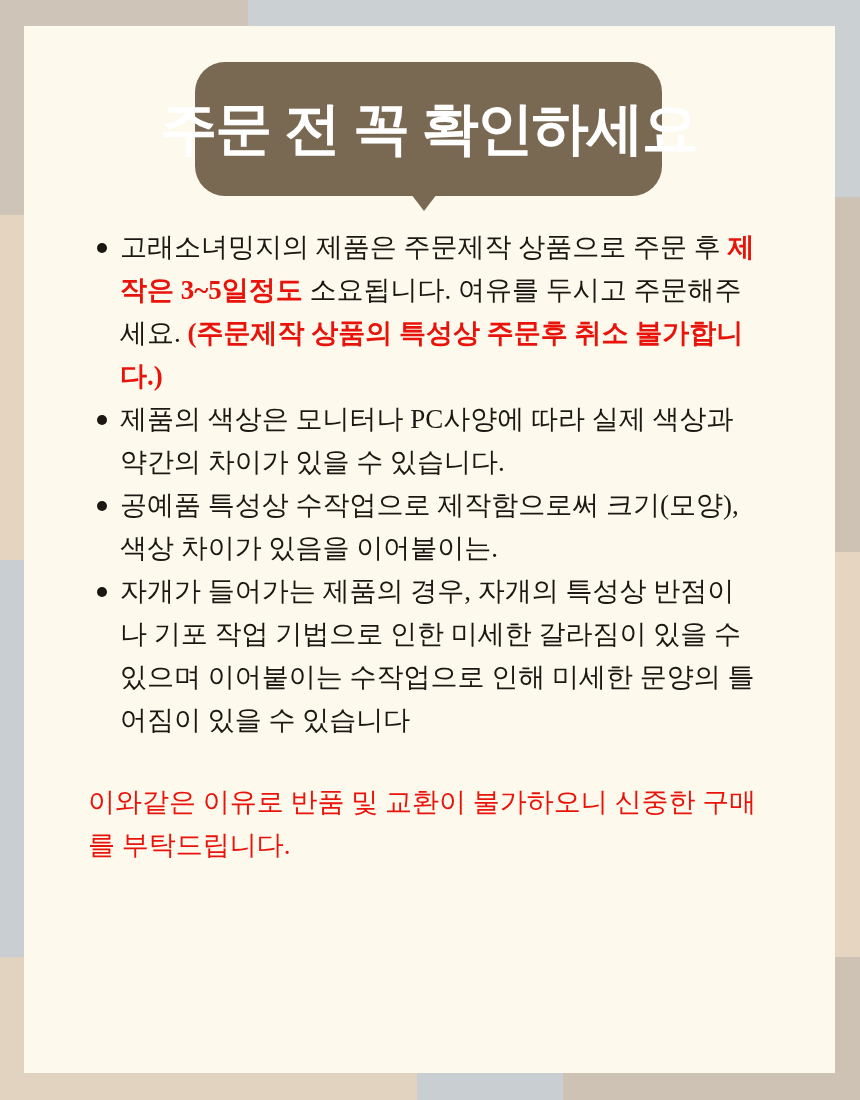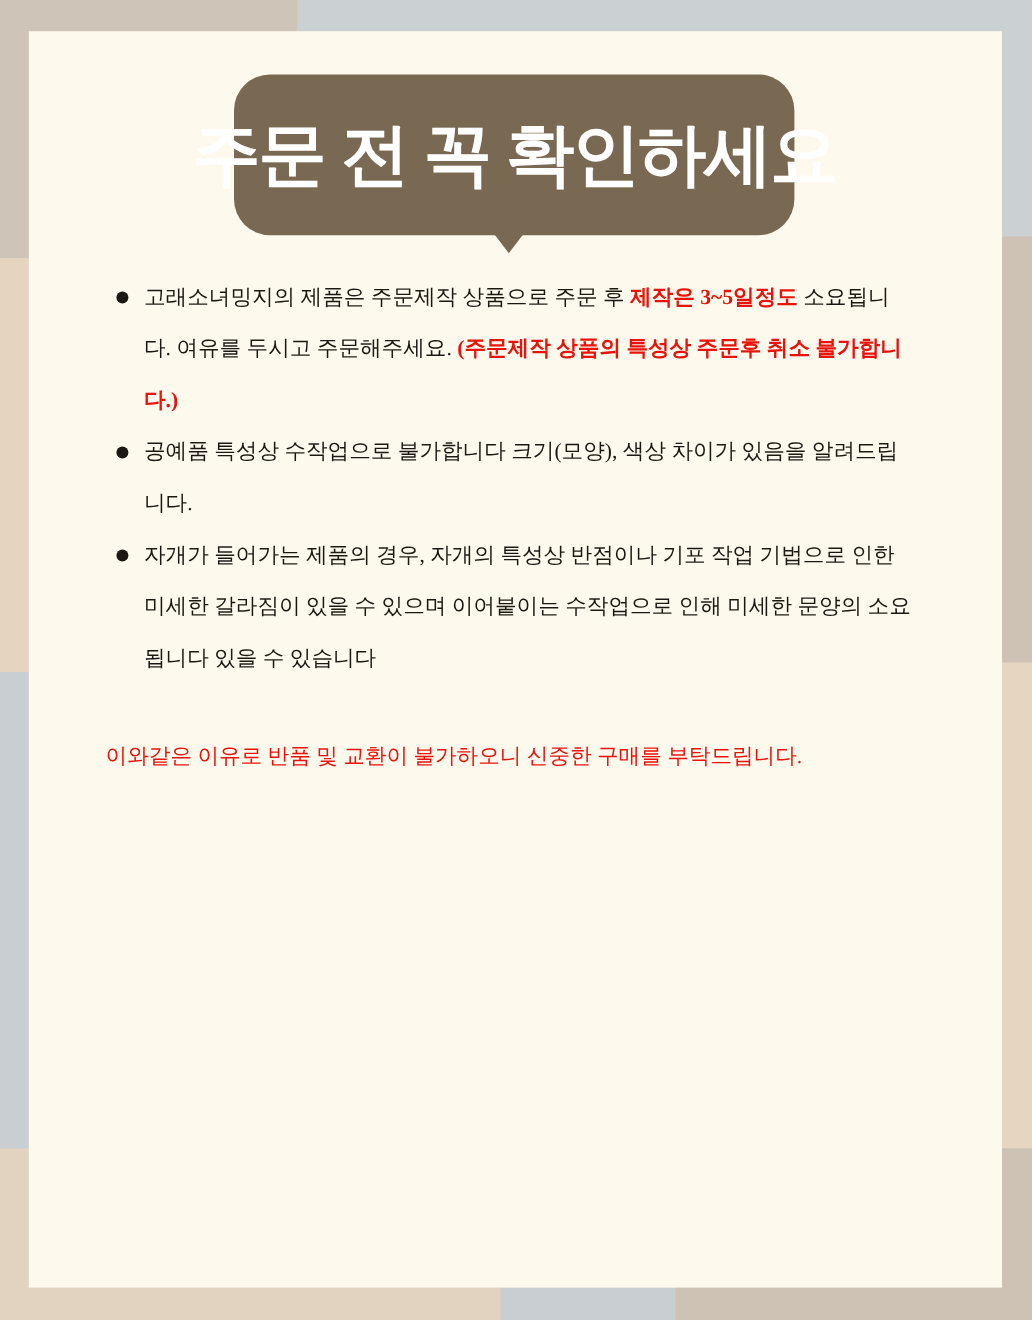--- a/index.html
+++ b/index.html
@@ -39,21 +39,21 @@
   }
   .bubble-title{
     color:#ffffff;
     font-family:"Liberation Sans","DejaVu Sans",sans-serif;
     font-weight:900;font-size:57px;letter-spacing:-2px;white-space:nowrap;
   }
 
   
   .notice-body{
     position:absolute;left:64px;top:200px;width:672px;
-    font-size:18px;line-height:43px;color:var(--ink);
+    font-size:27px;line-height:43px;color:var(--ink);
     word-break:normal;
   }
   ul.notice-list{list-style:none;margin:0;padding:0;}
   li.bullet-item{position:relative;padding-left:32px;}
   li.bullet-item::before{
     content:"";position:absolute;left:9px;top:17px;
     width:10px;height:10px;border-radius:50%;background:var(--ink);
   }
   .seg{color:var(--ink);}
   .seg.red{color:var(--red);font-weight:bold;}
@@ -76,19 +76,20 @@
 <div class="card">
 
   <div class="bubble">
     <span class="bubble-title">주문 전 꼭 확인하세요</span>
   </div>
   <div class="bubble-tail"></div>
 
   <div class="notice-body">
     <ul class="notice-list">
         <li class="bullet-item"><span class="seg">고래소녀밍지의 제품은 주문제작 상품으로 주문 후 </span><span class="seg red">제작은 3~5일정도</span><span class="seg"> 소요됩니다. 여유를 두시고 주문해주세요. </span><span class="seg red">(주문제작 상품의 특성상 주문후 취소 불가합니다.)</span></li>
-        <li class="bullet-item"><span class="seg">공예품 특성상 수작업으로 불가합니다 크기(모양), 색상 차이가 있음을 알려드립니다.</span></li>
-        <li class="bullet-item"><span class="seg">자개가 들어가는 제품의 경우, 자개의 특성상 반점이나 기포 작업 기법으로 인한 미세한 갈라짐이 있을 수 있으며 이어붙이는 수작업으로 인해 미세한 문양의 소요됩니다 있을 수 있습니다</span></li>
+        <li class="bullet-item"><span class="seg">제품의 색상은 모니터나 PC사양에 따라 실제 색상과 약간의 차이가 있을 수 있습니다.</span></li>
+        <li class="bullet-item"><span class="seg">공예품 특성상 수작업으로 제작함으로써 크기(모양), 색상 차이가 있음을 이어붙이는.</span></li>
+        <li class="bullet-item"><span class="seg">자개가 들어가는 제품의 경우, 자개의 특성상 반점이나 기포 작업 기법으로 인한 미세한 갈라짐이 있을 수 있으며 이어붙이는 수작업으로 인해 미세한 문양의 틀어짐이 있을 수 있습니다</span></li>
       </ul>
     <div class="notice-footer">이와같은 이유로 반품 및 교환이 불가하오니 신중한 구매를 부탁드립니다.</div>
   </div>
 
 </div>
 
 </body></html>

